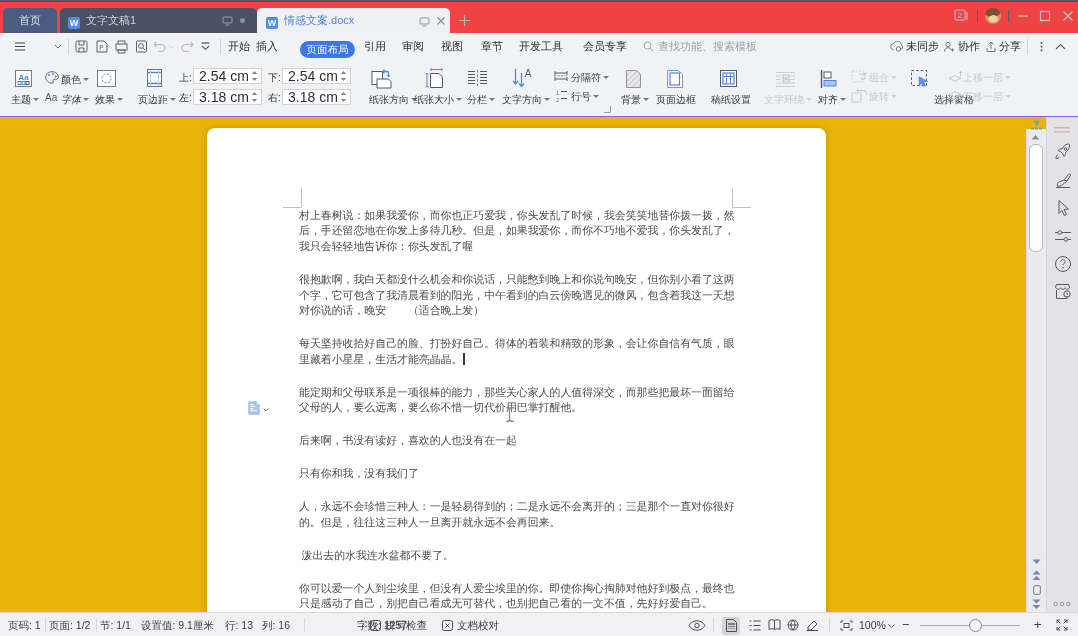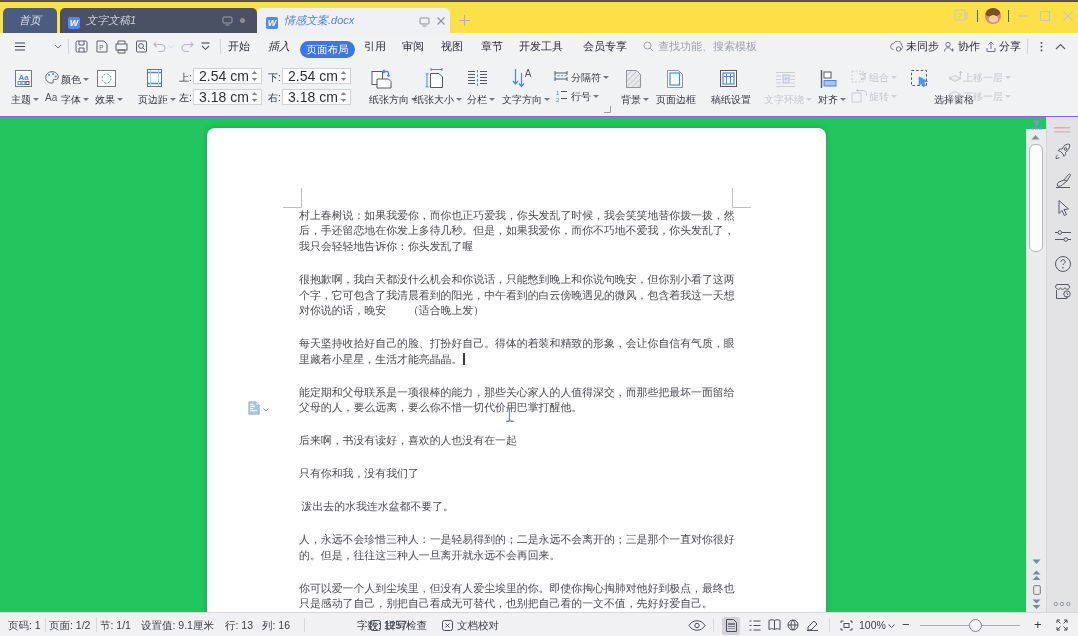--- a/index.html
+++ b/index.html
@@ -1,20 +1,20 @@
 <!DOCTYPE html>
 <html><head>
 <meta charset="utf-8">
 <style>
 html,body{margin:0;padding:0;}
 body{width:1078px;height:636px;overflow:hidden;font-family:"Liberation Sans",sans-serif;position:relative;background:#e8e8ea;}
 #app{position:absolute;left:0;top:0;width:1078px;height:636px;}
 .abs{position:absolute;}
 
-#titlebar{position:absolute;left:0;top:0;width:1078px;height:33px;background:#fde047;font-style:italic;}
+#titlebar{position:absolute;left:0;top:0;width:1078px;height:33px;background:#ef4444;}
 #topstrip{position:absolute;left:0;top:0;width:1078px;height:1px;background:#5d5a56;border-bottom:1px solid #4a4d55;}
 .tab{position:absolute;top:8px;height:25px;border-radius:5px 5px 0 0;}
 #tabhome{left:3px;width:54px;background:#4a5c80;color:#dde3ec;font-size:11px;text-align:center;line-height:25px;}
 #tab2{left:60px;width:197px;background:#4a5164;color:#ced3da;font-size:11px;line-height:25px;}
 #tab3{left:257px;width:193px;background:#eef0f4;color:#5584d6;font-size:11px;line-height:25px;}
 .wicon{display:inline-block;width:12px;height:12px;background:#4e8bf5;border-radius:2px;color:#fff;font-size:9px;font-weight:bold;text-align:center;line-height:12px;vertical-align:-2px;}
 
 #menurow{position:absolute;left:0;top:33px;width:1078px;height:27px;background:#f1f2f4;}
 .mitem{position:absolute;top:0;height:27px;line-height:27px;font-size:11px;color:#2b2e37;}
 #pill{position:absolute;left:300px;top:8px;width:55px;height:17px;border-radius:8.5px;background:#3d76e8;color:#fff;font-size:10.5px;text-align:center;line-height:17px;}
@@ -24,21 +24,21 @@
 .rlabel{position:absolute;font-size:10px;color:#33363d;white-space:nowrap;}
 .rlabel.dis{color:#c5c6cb;}
 .caret{display:inline-block;width:0;height:0;border-left:3px solid transparent;border-right:3px solid transparent;border-top:3.5px solid #737780;vertical-align:2px;margin-left:2px;}
 .caret.dis{border-top-color:#cfd0d4;}
 .spinbox{position:absolute;width:67px;height:14px;background:#fff;border:1px solid #d2d2d5;border-radius:0;font-size:14px;color:#2b2e37;}
 .spinbox .val{position:absolute;left:5px;top:1px;line-height:12px;}
 .spinlbl{position:absolute;font-size:10px;color:#33363d;}
 .spin{position:absolute;right:3px;top:1px;width:7px;height:12px;}
 .rsep{position:absolute;top:65px;width:1px;height:47px;background:#dcdcdf;}
 
-#docarea{position:absolute;left:0;top:117px;width:1078px;height:495px;background:#22c55e;overflow:hidden;}
+#docarea{position:absolute;left:0;top:117px;width:1078px;height:495px;background:#eab308;overflow:hidden;}
 #page{position:absolute;left:207px;top:11px;width:619px;height:600px;background:#fff;border-radius:8px 8px 0 0;box-shadow:0 0 6px rgba(0,0,0,0.18);}
 #sidebar{position:absolute;left:1046px;top:0px;width:32px;height:495px;background:#e3e3e6;border-left:1px solid #d6d6d9;}
 .sbicon{position:absolute;left:7px;width:18px;height:18px;}
 #scrollthumb{position:absolute;left:1029px;top:27px;width:12px;height:106px;background:#fdfdfd;border:1px solid #b8b8bc;border-radius:6px;}
 
 #statusbar{position:absolute;left:0;top:612px;width:1078px;height:24px;background:#f1f1f3;border-top:1px solid #d8d8da;font-size:10.5px;color:#3a3d42;}
 .sitem{position:absolute;top:0;height:24px;line-height:24px;white-space:nowrap;}
 .sdiv{position:absolute;top:5px;width:1px;height:14px;background:#d8d8da;}
 svg{display:block;}
 .icn{position:absolute;}
@@ -124,21 +124,21 @@
       </svg>
   <svg class="icn" style="left:181px;top:7px;" width="13" height="12" viewBox="0 0 13 12">
         <path d="M10 2l2 2.5L9.5 7M11.8 4.5H5a4 3.5 0 0 0 0 7h3" fill="none" stroke="#bdb2c4" stroke-width="1.1"></path>
       </svg>
   <svg class="icn" style="left:201px;top:9px;" width="9" height="8" viewBox="0 0 9 8">
         <path d="M0.5 1h8" stroke="#585c65" stroke-width="1.3"></path>
         <path d="M1 4l3.5 3.3L8 4" fill="none" stroke="#585c65" stroke-width="1.1"></path>
       </svg>
   <div class="vdiv" style="left:220px;"></div>
   <div class="mitem" style="left:228px;">开始</div>
-  <div class="mitem" style="left:268px;font-style:italic;">插入</div>
+  <div class="mitem" style="left:256px;">插入</div>
   <div id="pill">页面布局</div>
   <div class="mitem" style="left:364px;">引用</div>
   <div class="mitem" style="left:402px;">审阅</div>
   <div class="mitem" style="left:441px;">视图</div>
   <div class="mitem" style="left:481px;">章节</div>
   <div class="mitem" style="left:519px;">开发工具</div>
   <div class="mitem" style="left:583px;">会员专享</div>
   <svg class="icn" style="left:643px;top:8px;" width="11" height="11" viewBox="0 0 11 11">
         <circle cx="4.5" cy="4.5" r="3.5" fill="none" stroke="#9ca3ad"></circle>
         <path d="M7.2 7.2L10 10" stroke="#9ca3ad"></path>
@@ -180,21 +180,21 @@
   <div class="rlabel" style="left:11px;top:33px;">主题<span class="caret"></span></div>
 
   <svg class="icn" style="left:45px;top:11px;" width="14" height="13" viewBox="0 0 14 13">
         <path d="M7 0.7C3.5 0.7 0.7 3.2 0.7 6.4c0 3.2 2.8 5.7 6.3 5.7 0.9 0 1.4-0.5 1.4-1.2 0-0.6-0.4-0.9-0.4-1.4 0-0.7 0.6-1.1 1.4-1.1h1.5c1.6 0 2.4-1.2 2.4-2.4C13.3 3 10.5 0.7 7 0.7z" fill="none" stroke="#5c6069"></path>
         <circle cx="4" cy="4" r="1" fill="#4a86e8"></circle>
         <circle cx="8" cy="3" r="1" fill="#4a86e8"></circle>
         <circle cx="10.7" cy="5.5" r="1" fill="#4a86e8"></circle>
       </svg>
   <div class="rlabel" style="left:61px;top:13px;text-align:right;">颜色<span class="caret"></span></div>
   <div class="rlabel" style="left:45px;top:32px;color:#55585f;">Aa</div>
-  <div class="rlabel" style="left:61px;top:33px;">字体<span class="caret"></span></div>
+  <div class="rlabel" style="left:61px;top:33px;font-style:italic;">字体<span class="caret"></span></div>
 
   <svg class="icn" style="left:97px;top:10px;" width="19" height="17" viewBox="0 0 19 17">
         <rect x="0.5" y="0.5" width="18" height="16" fill="#fff" stroke="#767a84"></rect>
         <circle cx="9.5" cy="8.5" r="4.5" fill="none" stroke="#4a86e8" stroke-dasharray="2 1.5"></circle>
       </svg>
   <div class="rlabel" style="left:95px;top:33px;">效果<span class="caret"></span></div>
 
   <svg class="icn" style="left:147px;top:9px;" width="15" height="18" viewBox="0 0 15 18">
         <rect x="0.5" y="0.5" width="14" height="17" fill="#fff" stroke="#6e727c"></rect>
         <path d="M1 3.5h13M1 14.5h13" stroke="#4a86e8" stroke-width="1.4"></path>
@@ -356,22 +356,22 @@
 
 <div id="docarea">
   <div id="page"></div>
   <div id="doctext2" class="abs" style="left:299px;top:90.5px;width:450px;font-size:10.9px;line-height:15.7px;color:#4a4a50;">
     <p style="margin:0 0 17.2px 0;">村上春树说：如果我爱你，而你也正巧爱我，你头发乱了时候，我会笑笑地替你拨一拨，然<br>后，手还留恋地在你发上多待几秒。但是，如果我爱你，而你不巧地不爱我，你头发乱了，<br>我只会轻轻地告诉你：你头发乱了喔</p>
     <p style="margin:0 0 17.2px 0;">很抱歉啊，我白天都没什么机会和你说话，只能憋到晚上和你说句晚安，但你别小看了这两<br>个字，它可包含了我清晨看到的阳光，中午看到的白云傍晚遇见的微风，包含着我这一天想<br>对你说的话，晚安　　（适合晚上发）</p>
     <p style="margin:0 0 17.2px 0;">每天坚持收拾好自己的脸、打扮好自己。得体的着装和精致的形象，会让你自信有气质，眼<br>里藏着小星星，生活才能亮晶晶。<span style="display:inline-block;width:1.5px;height:12px;background:#3a3a3e;vertical-align:-2px;margin-left:1px;"></span></p>
     <p style="margin:0 0 17.2px 0;">能定期和父母联系是一项很棒的能力，那些关心家人的人值得深交，而那些把最坏一面留给<br>父母的人，要么远离，要么你不惜一切代价用巴掌打醒他。</p>
     <p style="margin:0 0 17.2px 0;">后来啊，书没有读好，喜欢的人也没有在一起</p>
     <p style="margin:0 0 17.2px 0;">只有你和我，没有我们了</p>
+    <p style="margin:0 0 17.2px 0;">人，永远不会珍惜三种人：一是轻易得到的；二是永远不会离开的；三是那个一直对你很好<br>的。但是，往往这三种人一旦离开就永远不会再回来。</p>
     <p style="margin:0 0 17.2px 0;"><span style="display:inline-block;width:2.5px;"></span>泼出去的水我连水盆都不要了。</p>
-    <p style="margin:0 0 17.2px 0;">人，永远不会珍惜三种人：一是轻易得到的；二是永远不会离开的；三是那个一直对你很好<br>的。但是，往往这三种人一旦离开就永远不会再回来。</p>
     <p style="margin:0 0 17.2px 0;">你可以爱一个人到尘埃里，但没有人爱尘埃里的你。即使你掏心掏肺对他好到极点，最终也<br>只是感动了自己，别把自己看成无可替代，也别把自己看的一文不值，先好好爱自己。</p>
   </div>
 
   <svg class="icn" style="left:283px;top:71px;" width="19" height="20" viewBox="0 0 19 20">
         <path d="M18.5 0v19.5M0 19.5h18.5" fill="none" stroke="#c0c0c4" stroke-width="1"></path>
       </svg>
   <svg class="icn" style="left:732px;top:71px;" width="19" height="20" viewBox="0 0 19 20">
         <path d="M0.5 0v19.5M0.5 19.5H19" fill="none" stroke="#c0c0c4" stroke-width="1"></path>
       </svg>
 

